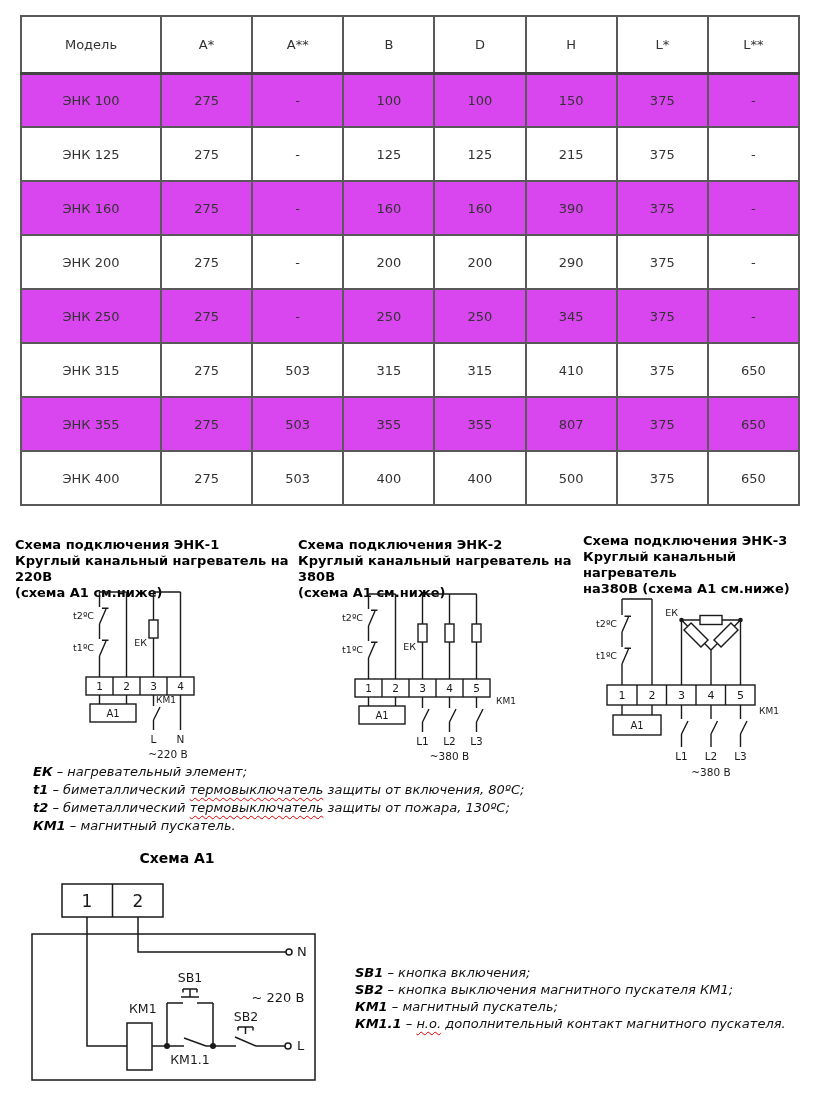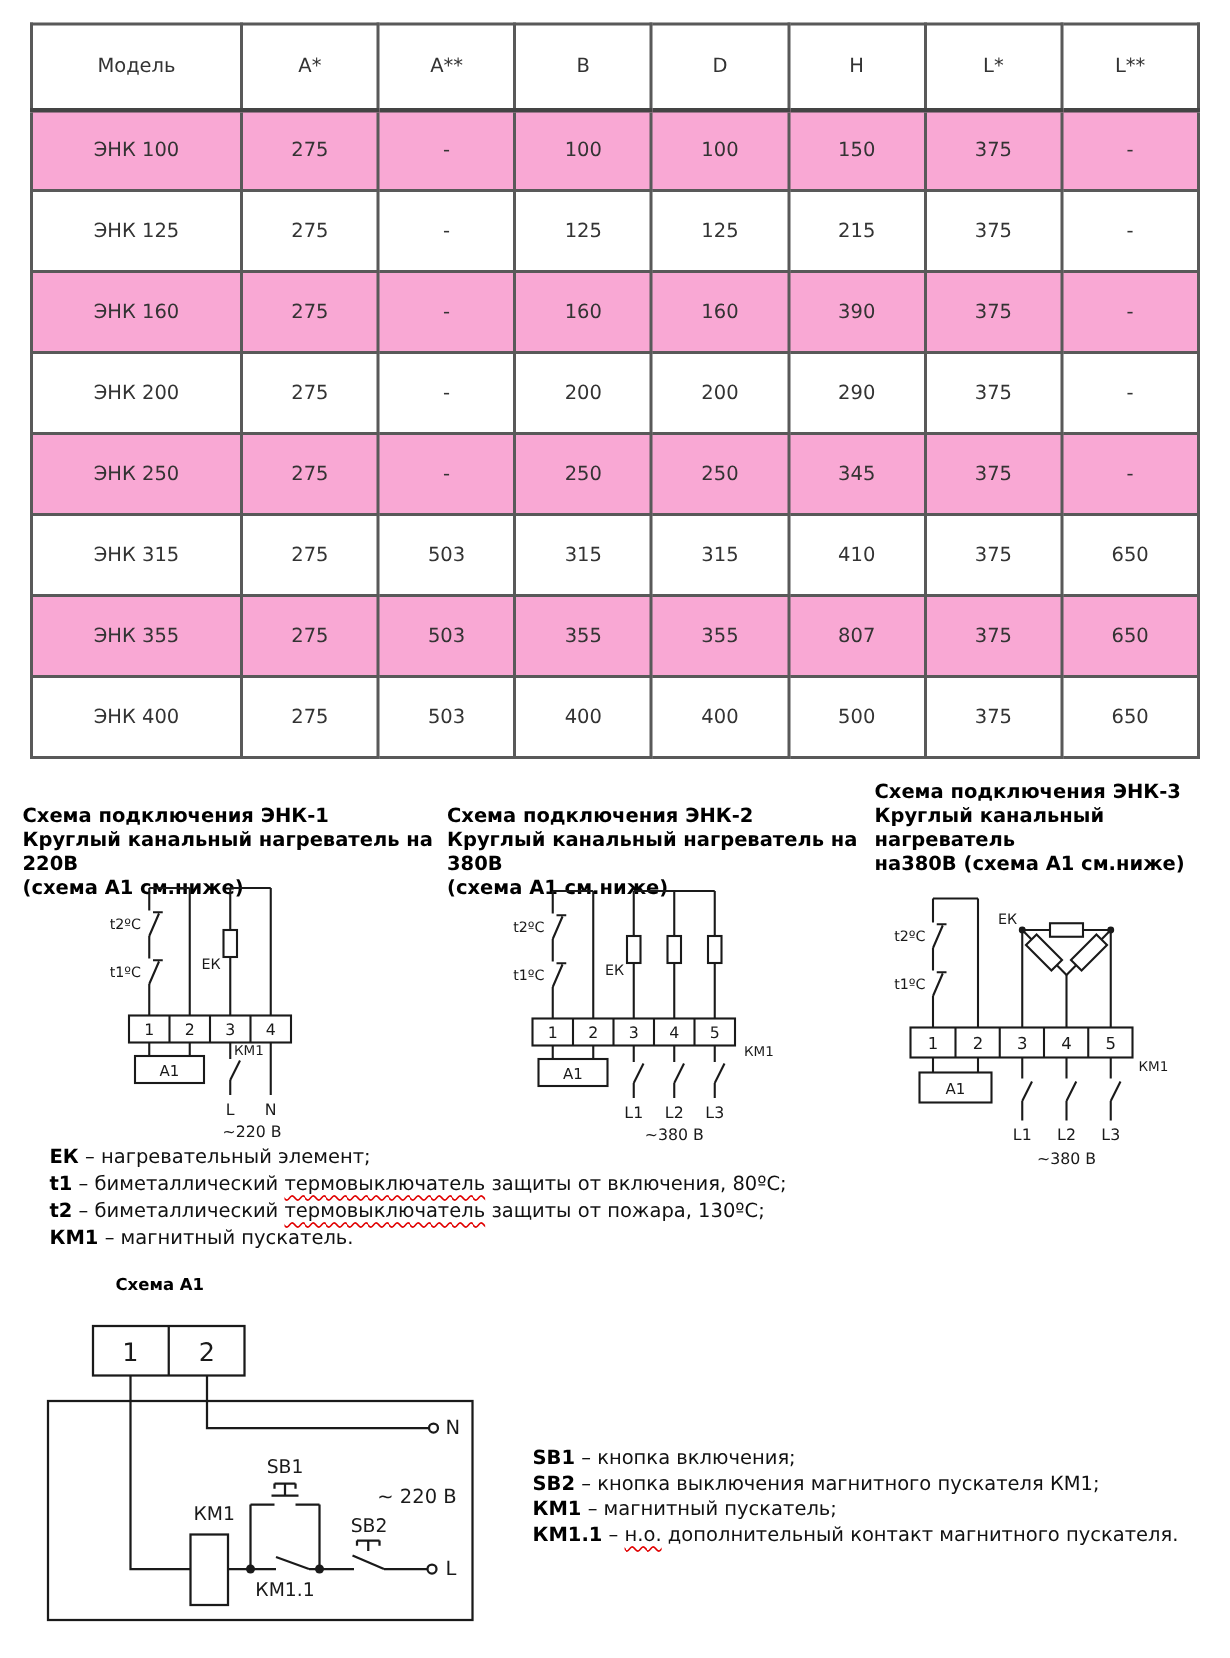--- a/index.html
+++ b/index.html
@@ -13,43 +13,43 @@
     position:absolute; left:20px; top:15px; width:780px;
     border-collapse:collapse; table-layout:fixed;
     font-size:13px; color:#333333;
   }
   .tbl th, .tbl td {
     border:2px solid #595959; text-align:center; vertical-align:middle;
     font-weight:normal; padding:0;
   }
   .tbl thead th { height:57px; border-bottom:3px solid #444444; background:#ffffff; }
   .tbl td { height:54px; background:#ffffff; }
-  .tbl tr.alt td { background:#f9a8d4; }
+  .tbl tr.alt td { background:#d946ef; }
   
   .dtitle {
     position:absolute; font-size:13px; font-weight:bold;
     line-height:16px; text-align:left; color:#000;
   }
   
   .ckt { position:absolute; }
   .ckt text { font-family:"DejaVu Sans","Liberation Sans",sans-serif; fill:#1a1a1a; }
   
-  .legend { position:absolute; font-size:13px; color:#111; }
+  .legend { position:absolute; font-size:13px; color:#111;font-style:italic; }
   .legend .lg-line { line-height:18px; white-space:nowrap; }
   .legend b { font-weight:bold; color:#000; }
   .wavy {
     text-decoration-line:underline;
     text-decoration-style:wavy;
     text-decoration-color:#e00000;
     text-decoration-thickness:1px;
     text-underline-offset:3px;
   }
   .a1-title {
     position:absolute; left:77px; top:850px; width:200px;
-    text-align:left; font-size:11px; font-weight:bold; color:#000;
+    text-align:center; font-size:14px; font-weight:bold; color:#000;
   }
 </style>
 </head>
 <body>
 
 <table class="tbl">
   <thead>
     <tr>
       <th style="width:140px">Модель</th>
       <th>A*</th>
@@ -148,21 +148,21 @@
 <div class="dtitle" style="left:15px;top:537px;width:285px">
   <div>Схема подключения ЭНК-1</div>
   <div>Круглый канальный нагреватель на 220В</div>
   <div>(схема А1 см.ниже)</div>
 </div>
 <div class="dtitle" style="left:298px;top:537px;width:287px">
   <div>Схема подключения ЭНК-2</div>
   <div>Круглый канальный нагреватель на 380В</div>
   <div>(схема А1 см.ниже)</div>
 </div>
-<div class="dtitle" style="left:583px;top:521px;width:232px">
+<div class="dtitle" style="left:583px;top:533px;width:232px">
   <div>Схема подключения ЭНК-3</div>
   <div>Круглый канальный нагреватель</div>
   <div>на380В (схема А1 см.ниже)</div>
 </div>
 
 <svg class="ckt" style="left:8px;top:582px" width="270" height="190" viewBox="0 0 270 190">
   <g fill="none" stroke="#1a1a1a" stroke-width="1.4">
     <path d="M91.5 10 H118.5 M91.5 10 V25"></path>
     <path d="M94 26.2 H100.5 M91.5 42 L98 27"></path>
     <path d="M91.5 42 V57"></path>

